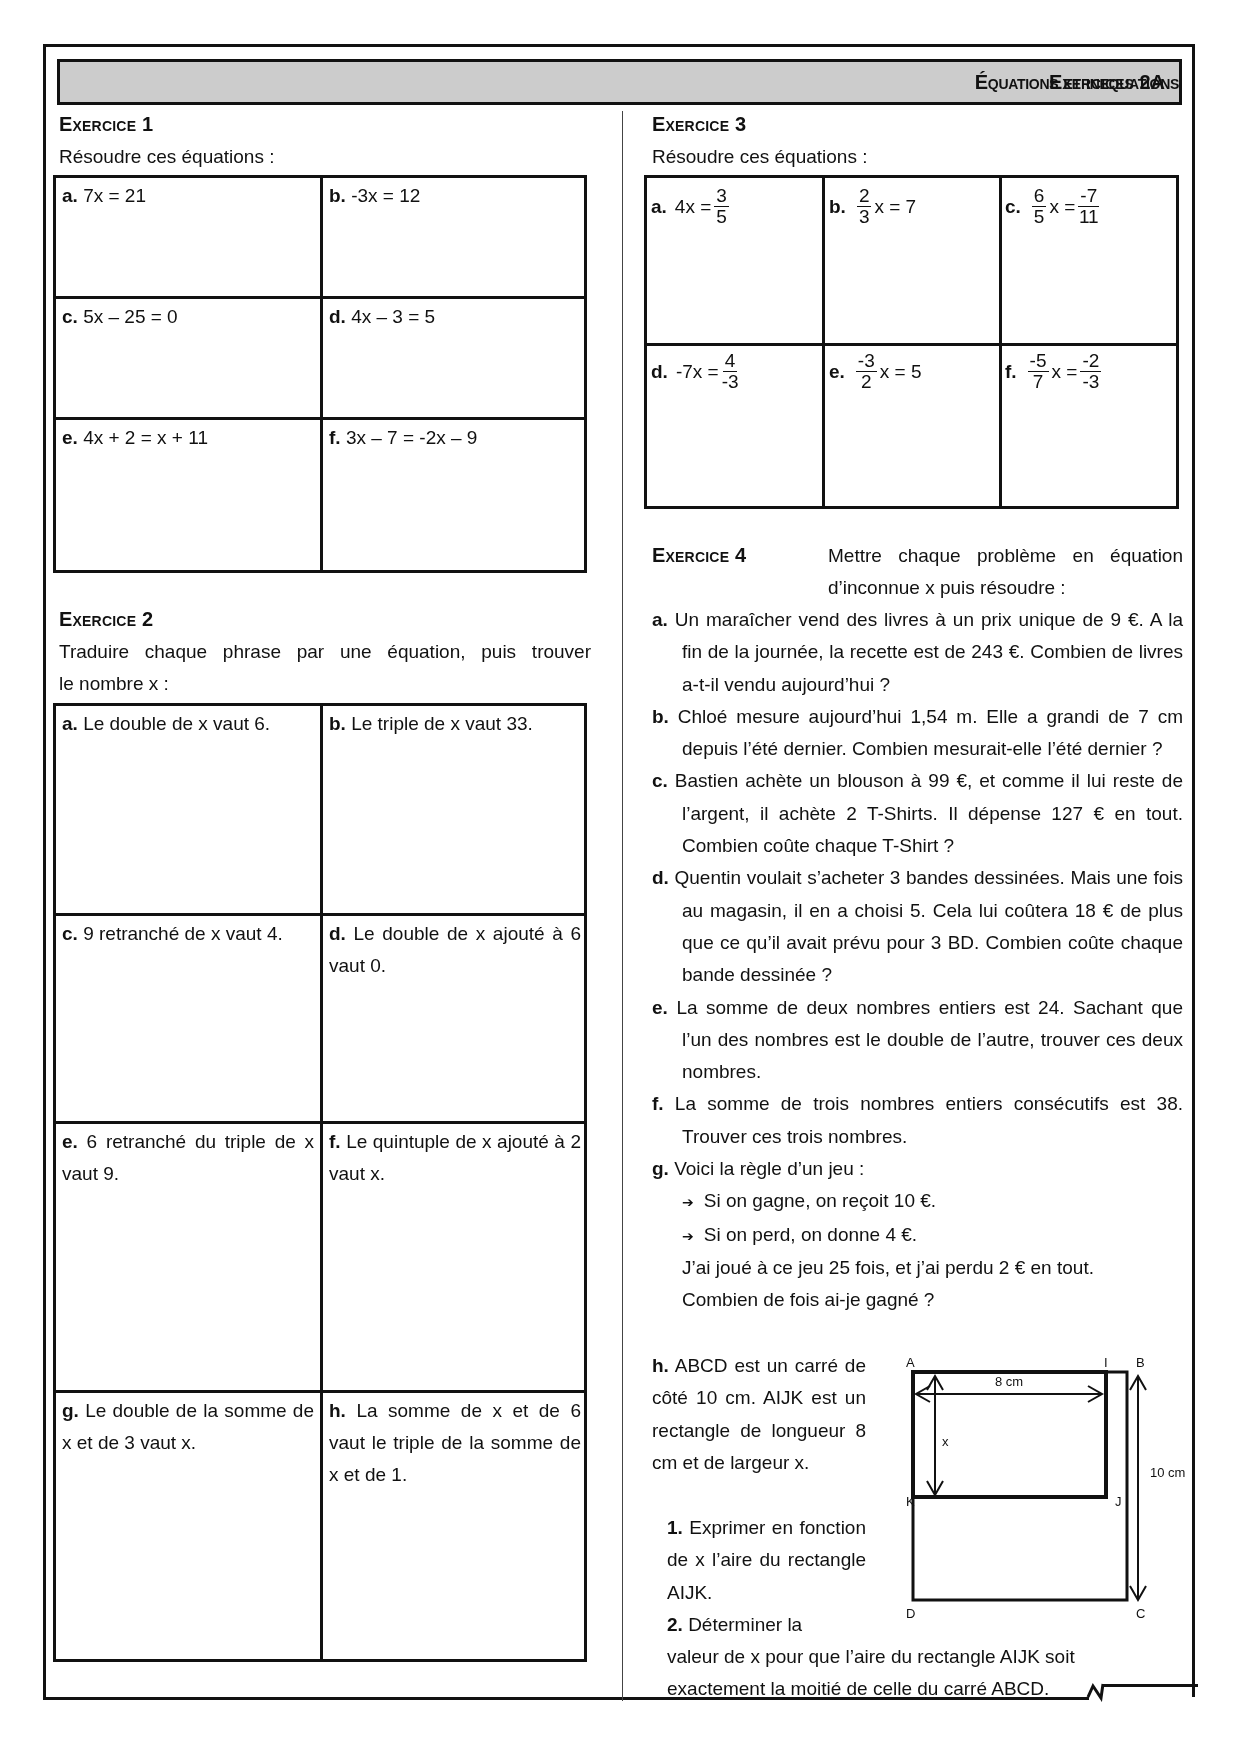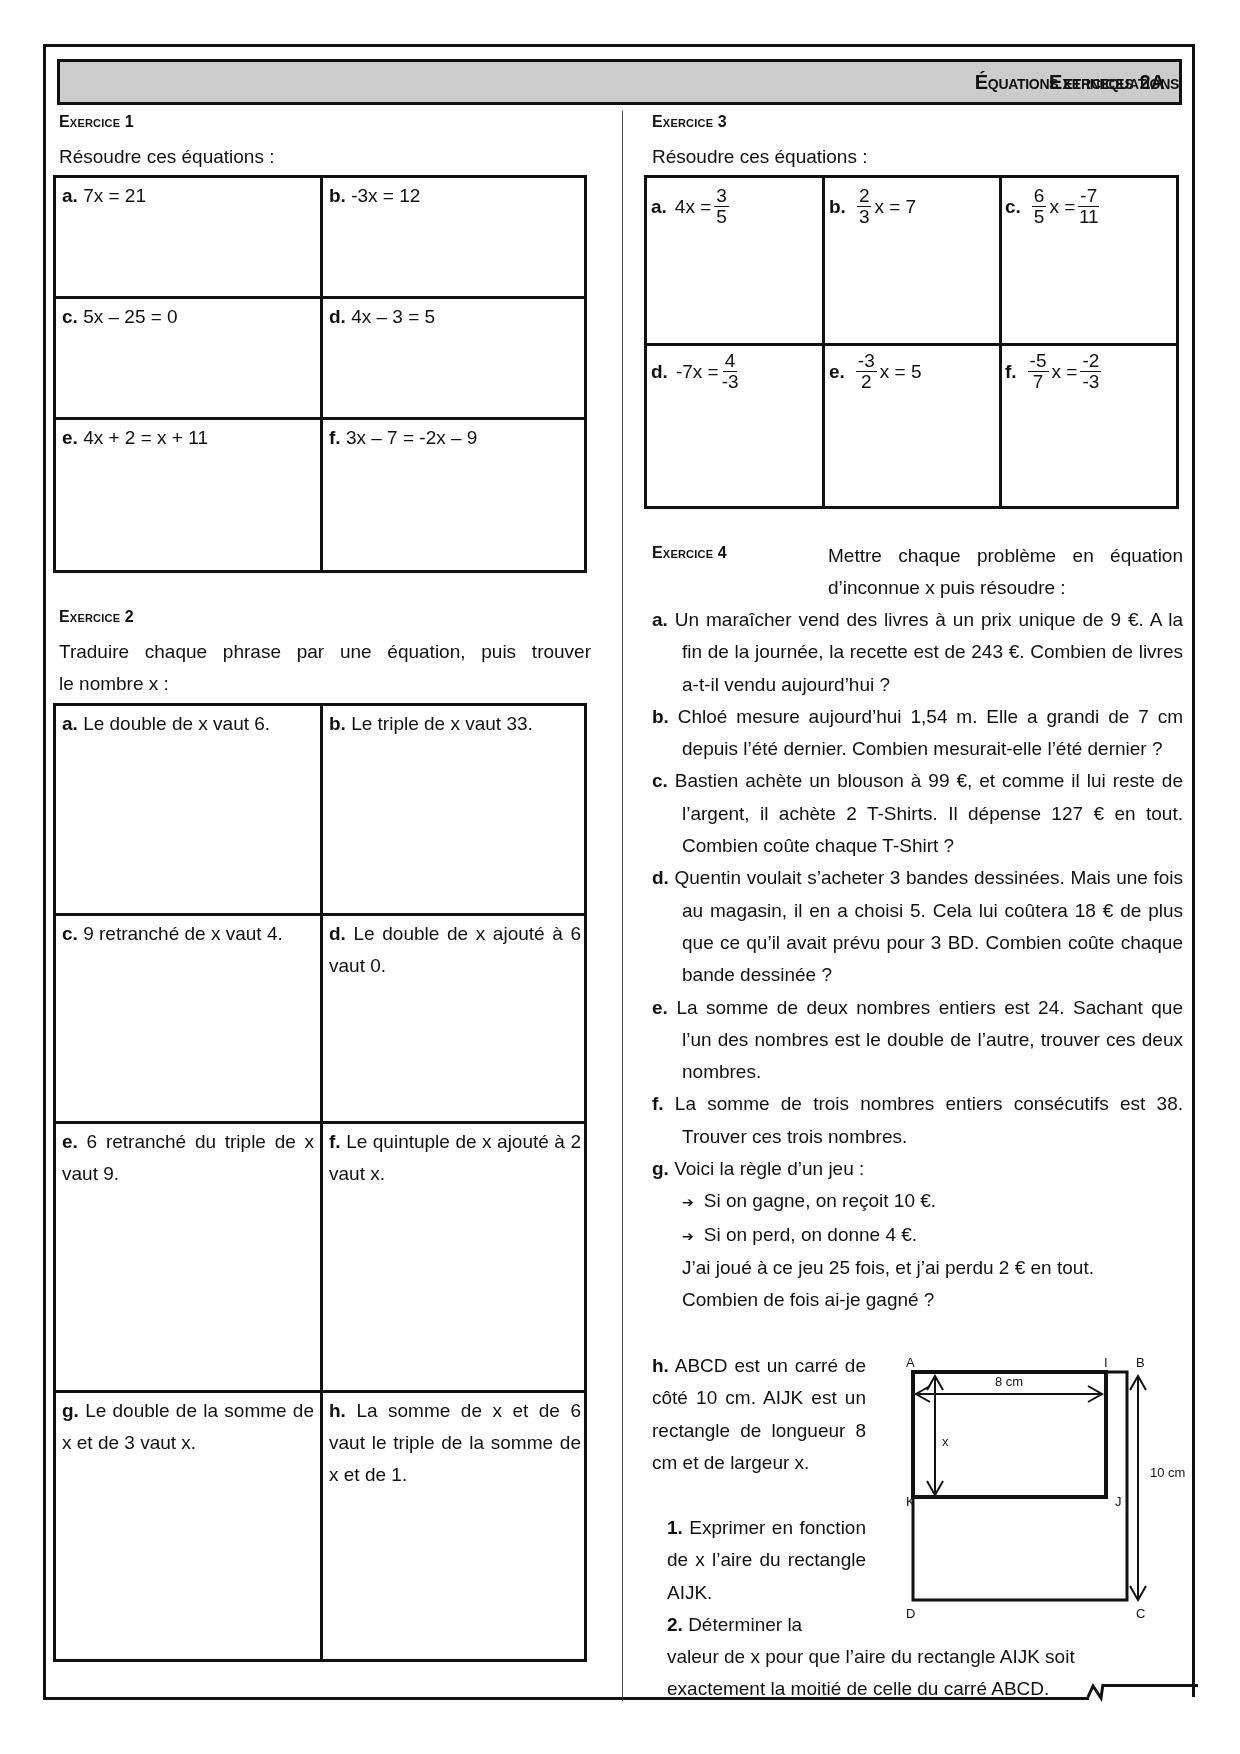--- a/index.html
+++ b/index.html
@@ -10,21 +10,21 @@
            border-left:3px solid #111; border-top:3px solid #111; border-right:3px solid #111; box-sizing:border-box; }
   .frame-bottom-left { position:absolute; left:43px; top:1697px; width:1046px; height:0; border-top:3px solid #111; }
   .frame-bottom-right { position:absolute; left:1103px; top:1684px; width:95px; height:0; border-top:3px solid #111; }
   .banner { position:absolute; left:57px; top:59px; width:1125px; height:46px; background:#cccccc;
             border:3px solid #111; box-sizing:border-box; }
   .banner-title { position:absolute; left:0; width:100%; top:0; line-height:40px; text-align:right;
                   font-size:20px; font-weight:bold; letter-spacing:-0.3px; }
   .banner-ref { position:absolute; right:14px; top:0; line-height:40px; font-size:20px; font-weight:bold; }
   .smallcaps { font-variant:small-caps; }
   .vdivider { position:absolute; left:622px; top:111px; width:1px; height:1590px; background:#444; }
-  .ex-title { position:absolute; font-weight:bold; font-size:16px; font-variant:small-caps; letter-spacing:0.2px; }
+  .ex-title { position:absolute; font-weight:bold; font-size:20px; font-variant:small-caps; letter-spacing:0.2px; }
   .text { position:absolute; font-size:19px; line-height:32px; white-space:nowrap; }
   .grid { position:absolute; border:3px solid #111; box-sizing:border-box; }
   .cell { position:absolute; box-sizing:border-box; font-size:19px; line-height:32px; padding:2px 6px; }
   .cell b { font-weight:bold; }
   .hline { position:absolute; height:3px; background:#111; }
   .vline { position:absolute; width:3px; background:#111; }
   .frac { display:inline-flex; flex-direction:column; align-items:center; vertical-align:middle; line-height:20px; margin:0 3px; }
   .frac .num { border-bottom:1.5px solid #111; padding:0 2px; }
   .eq3 { position:absolute; font-size:19px; display:flex; align-items:center; white-space:nowrap; }
   .eq3 .lbl { font-weight:bold; margin-right:8px; }

